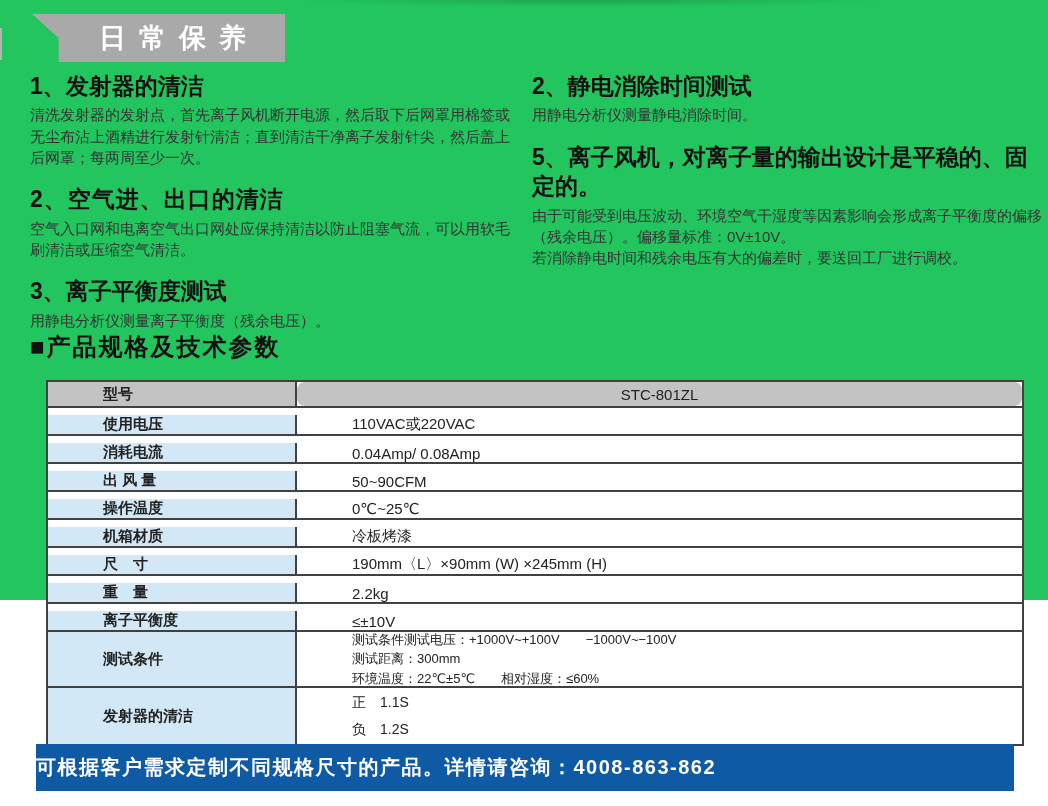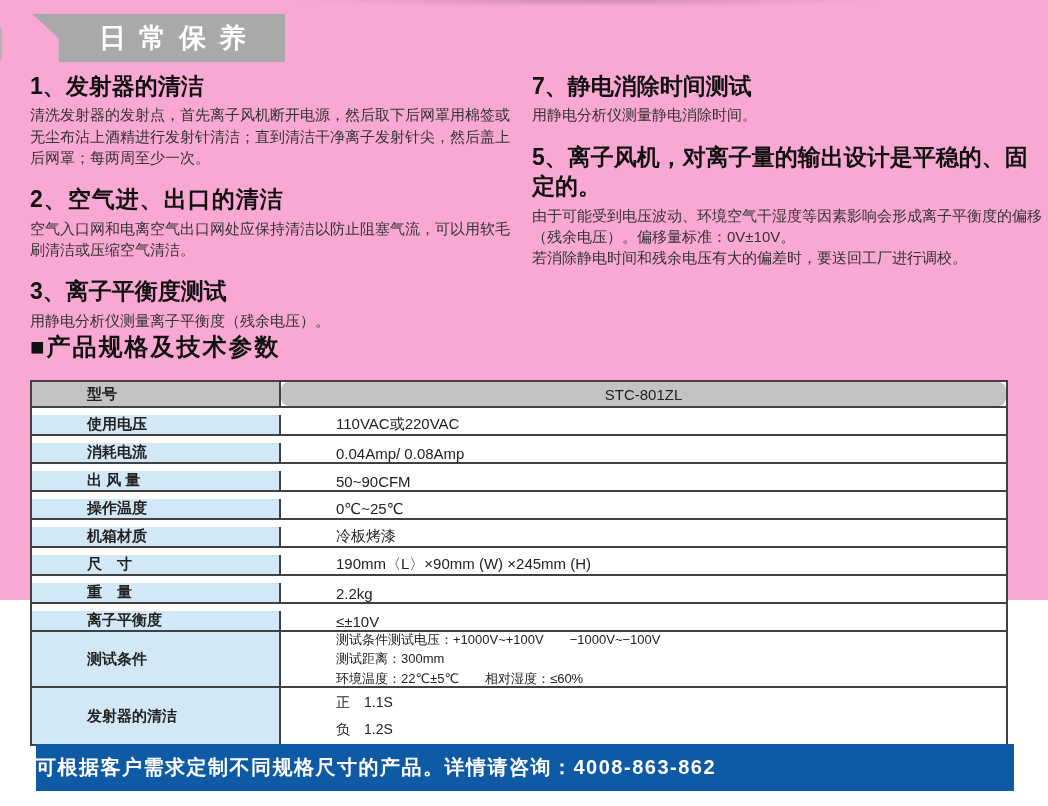--- a/index.html
+++ b/index.html
@@ -5,21 +5,21 @@
   :root{
     --ribbon_gray:#a9a9a9;
     --header_gray:#c3c3c3;
     --label_blue:#d2e8f7;
     --footer_blue:#0f5aa5;
     --border:#414141;
   }
   *{margin:0;padding:0;box-sizing:border-box;}
   html,body{width:1048px;height:806px;background:#ffffff;overflow:hidden;
     font-family:"Liberation Sans","DejaVu Sans",sans-serif;color:#2b2b2b;}
-  .page{position:relative;width:1048px;height:600px;background:#f9a8d4;}
+  .page{position:relative;width:1048px;height:600px;background:#22c55e;}
 
   
   .top-shadow{position:absolute;left:300px;top:0;width:580px;height:7px;
     background:radial-gradient(ellipse at 50% 0%,rgba(0,0,0,0.16),rgba(0,0,0,0) 72%);}
   .edge-artifact{position:absolute;left:0;top:28px;width:2px;height:32px;background:#b3b3b3;}
 
   
   .ribbon{position:absolute;left:32px;top:14px;width:253px;height:48px;
     background:var(--ribbon_gray);
     clip-path:polygon(0 0,100% 0,100% 100%,10.5% 100%,10.5% 50%,0 0);
@@ -34,21 +34,21 @@
   .sec{margin-bottom:17px;}
   .sec-heading{font-size:23px;font-weight:bold;color:#111;line-height:1.28;margin-bottom:3px;}
   .sec-body{font-size:15px;color:#333;line-height:1.42;white-space:pre-line;}
   .sec-2 .sec-heading{letter-spacing:1px;}
 
   .spec-title{position:absolute;left:30px;top:331px;
     font-family:"Liberation Serif","DejaVu Serif",serif;
     font-size:24px;font-weight:bold;color:#111;letter-spacing:2px;}
 
   
-  .spec-table{position:absolute;left:30px;top:380px;width:978px;
+  .spec-table{position:absolute;left:46px;top:380px;width:978px;
     border:2px solid var(--border);border-bottom:none;background:#fff;}
   .t-row{display:flex;border-bottom:2px solid var(--border);}
   .t-label{width:249px;min-width:249px;background:var(--label_blue);
     border-right:2px solid var(--border);
     display:flex;align-items:center;padding-left:55px;
     font-weight:bold;font-size:15px;color:#222;}
   .t-value{flex:1;display:flex;align-items:center;padding-left:55px;
     font-size:15px;color:#222;}
   .t-row.header .t-label,.t-row.header .t-value{background:var(--header_gray);}
   .t-row.header .t-value{justify-content:center;padding-left:0;font-size:15px;border-radius:8px;}
@@ -86,21 +86,21 @@
       <div class="sec-body">空气入口网和电离空气出口网处应保持清洁以防止阻塞气流，可以用软毛刷清洁或压缩空气清洁。</div>
     </div>
     <div class="sec">
       <div class="sec-heading">3、离子平衡度测试</div>
       <div class="sec-body">用静电分析仪测量离子平衡度（残余电压）。</div>
     </div>
   </div>
 
   <div class="col col-right">
     <div class="sec">
-      <div class="sec-heading">7、静电消除时间测试</div>
+      <div class="sec-heading">2、静电消除时间测试</div>
       <div class="sec-body">用静电分析仪测量静电消除时间。</div>
     </div>
     <div class="sec">
       <div class="sec-heading">5、离子风机，对离子量的输出设计是平稳的、固定的。</div>
       <div class="sec-body">由于可能受到电压波动、环境空气干湿度等因素影响会形成离子平衡度的偏移（残余电压）。偏移量标准：0V±10V。
 若消除静电时间和残余电压有大的偏差时，要送回工厂进行调校。</div>
     </div>
   </div>
 
   <div class="spec-title">■产品规格及技术参数</div>

